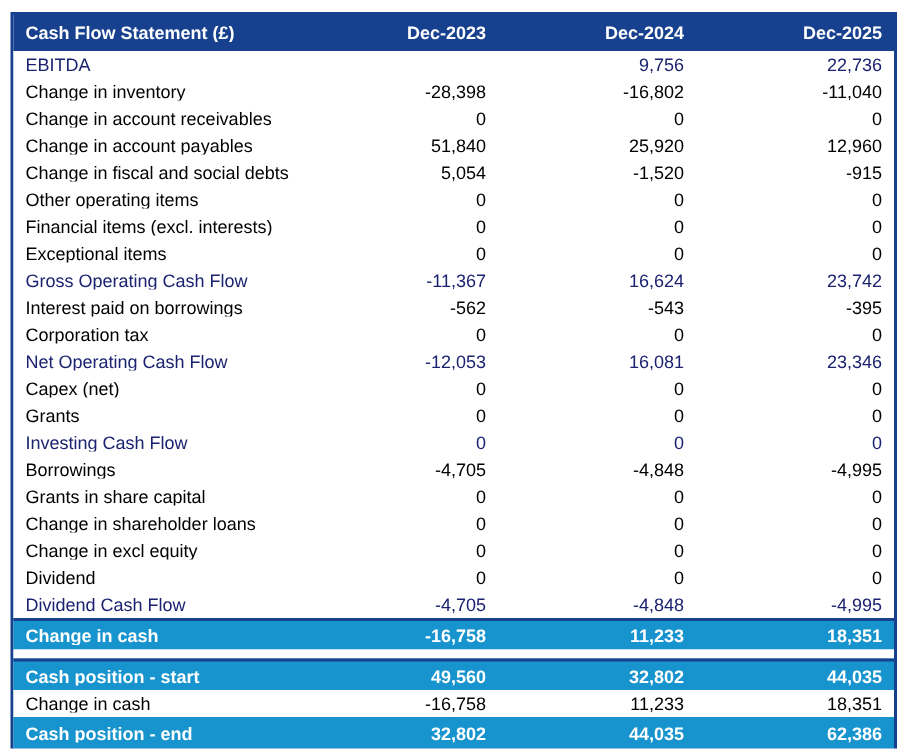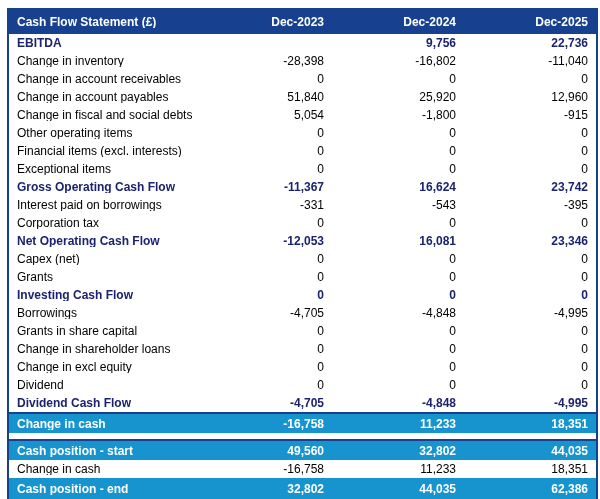--- a/index.html
+++ b/index.html
@@ -16,21 +16,21 @@
     position:absolute;left:7px;top:8px;width:591px;
     border:2px solid var(--navy);
     background:#ffffff;
   }
   .row{display:flex;align-items:center;height:18px;background:#ffffff;}
   .cell{font-size:12px;line-height:1;color:var(--body-text);white-space:nowrap;overflow:hidden;}
   .cell.label{flex:1 1 auto;text-align:left;padding-left:8px;}
   .cell.num{flex:0 0 132px;text-align:right;padding-right:8px;}
   .row.header{height:24px;background:var(--navy);}
   .row.header .cell{color:#ffffff;font-weight:bold;}
-  .row.total .cell{color:var(--total-text);font-weight:bold;}
+  .row.total .cell{color:var(--total-text);font-weight:normal;}
   .row.cash{height:21px;background:var(--cyan);}
   .row.cash .cell{color:#ffffff;font-weight:bold;}
   .row.cash.sep{border-top:2px solid var(--navy);}
   .row.spacer{height:6px;background:#ffffff;}
 </style>
 </head>
 <body>
 
 <div class="page">
   <div class="table">
@@ -60,21 +60,21 @@
         </div>
         <div class="row normal">
           <div class="cell label">Change in account payables</div>
           <div class="cell num">51,840</div>
           <div class="cell num">25,920</div>
           <div class="cell num">12,960</div>
         </div>
         <div class="row normal">
           <div class="cell label">Change in fiscal and social debts</div>
           <div class="cell num">5,054</div>
-          <div class="cell num">-1,800</div>
+          <div class="cell num">-1,520</div>
           <div class="cell num">-915</div>
         </div>
         <div class="row normal">
           <div class="cell label">Other operating items</div>
           <div class="cell num">0</div>
           <div class="cell num">0</div>
           <div class="cell num">0</div>
         </div>
         <div class="row normal">
           <div class="cell label">Financial items (excl. interests)</div>
@@ -89,21 +89,21 @@
           <div class="cell num">0</div>
         </div>
         <div class="row total">
           <div class="cell label">Gross Operating Cash Flow</div>
           <div class="cell num">-11,367</div>
           <div class="cell num">16,624</div>
           <div class="cell num">23,742</div>
         </div>
         <div class="row normal">
           <div class="cell label">Interest paid on borrowings</div>
-          <div class="cell num">-331</div>
+          <div class="cell num">-562</div>
           <div class="cell num">-543</div>
           <div class="cell num">-395</div>
         </div>
         <div class="row normal">
           <div class="cell label">Corporation tax</div>
           <div class="cell num">0</div>
           <div class="cell num">0</div>
           <div class="cell num">0</div>
         </div>
         <div class="row total">

